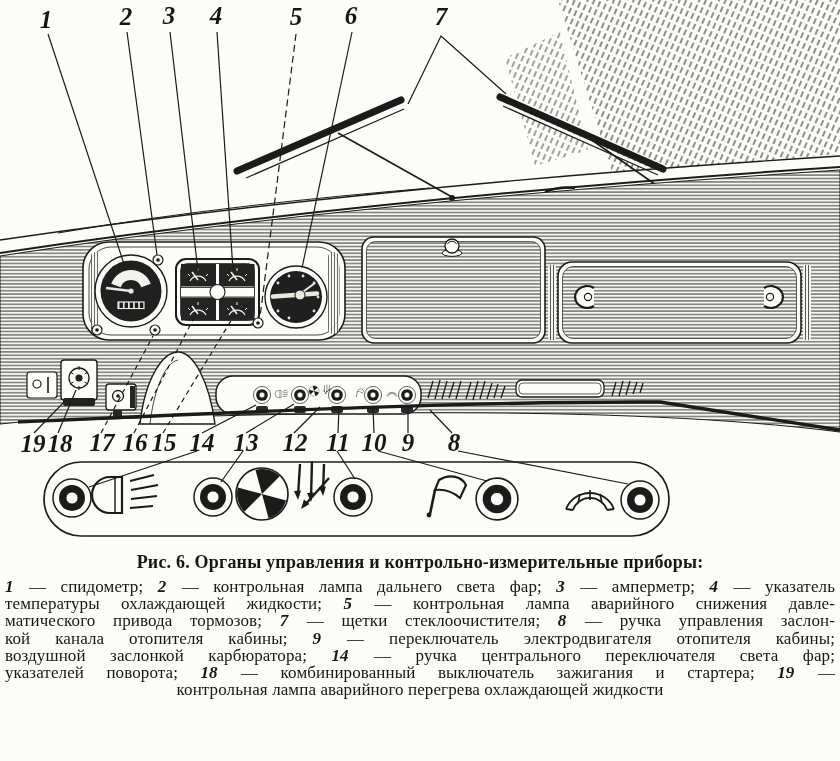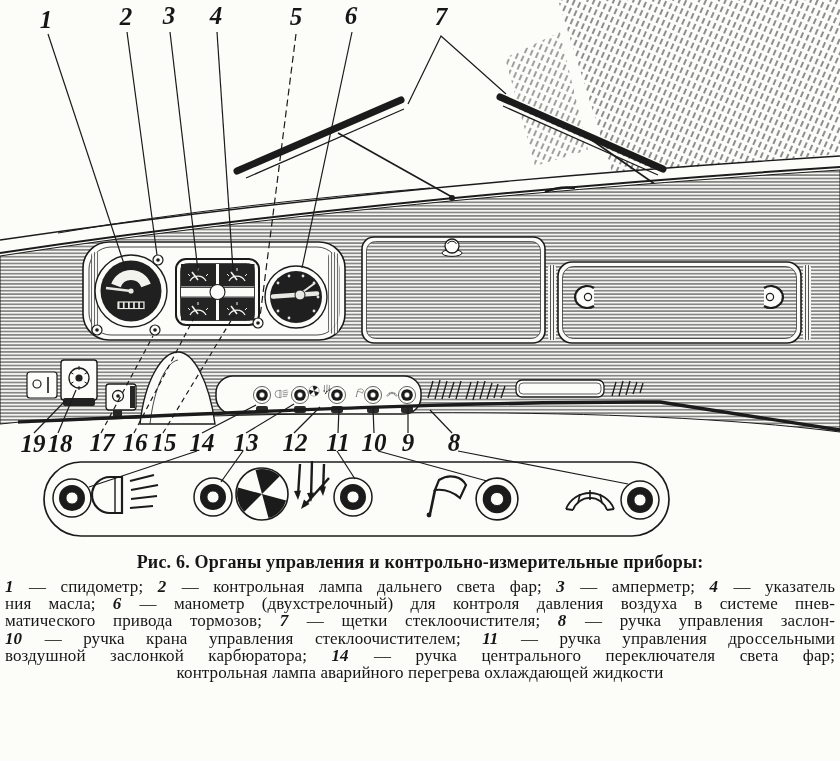--- a/index.html
+++ b/index.html
@@ -357,21 +357,22 @@
   </g>
 </svg>
 
 <div class="caption">
   <div class="caption-title">
     <span>Рис. 6.</span>
     <span>Органы управления и контрольно-измерительные приборы:</span>
   </div>
   <div class="legend">
         <div class="legend-line"><i>1</i> — спидометр; <i>2</i> — контрольная лампа дальнего света фар; <i>3</i> — амперметр; <i>4</i> — указатель</div>
-        <div class="legend-line">ния масла; <i>6</i> — манометр (двухстрелочный) для контроля давления воздуха в системе пнев-</div>
+        <div class="legend-line">температуры охлаждающей жидкости; <i>5</i> — контрольная лампа аварийного снижения давле-</div>
         <div class="legend-line">матического привода тормозов; <i>7</i> — щетки стеклоочистителя; <i>8</i> — ручка управления заслон-</div>
-        <div class="legend-line"><i>10</i> — ручка крана управления стеклоочистителем; <i>11</i> — ручка управления дроссельными</div>
+        <div class="legend-line">кой канала отопителя кабины; <i>9</i> — переключатель электродвигателя отопителя кабины;</div>
         <div class="legend-line">воздушной заслонкой карбюратора; <i>14</i> — ручка центрального переключателя света фар;</div>
+        <div class="legend-line">указателей поворота; <i>18</i> — комбинированный выключатель зажигания и стартера; <i>19</i> —</div>
         <div class="legend-line">контрольная лампа аварийного перегрева охлаждающей жидкости</div>
       </div>
 </div>
 
 </div>
 
 </body></html>

